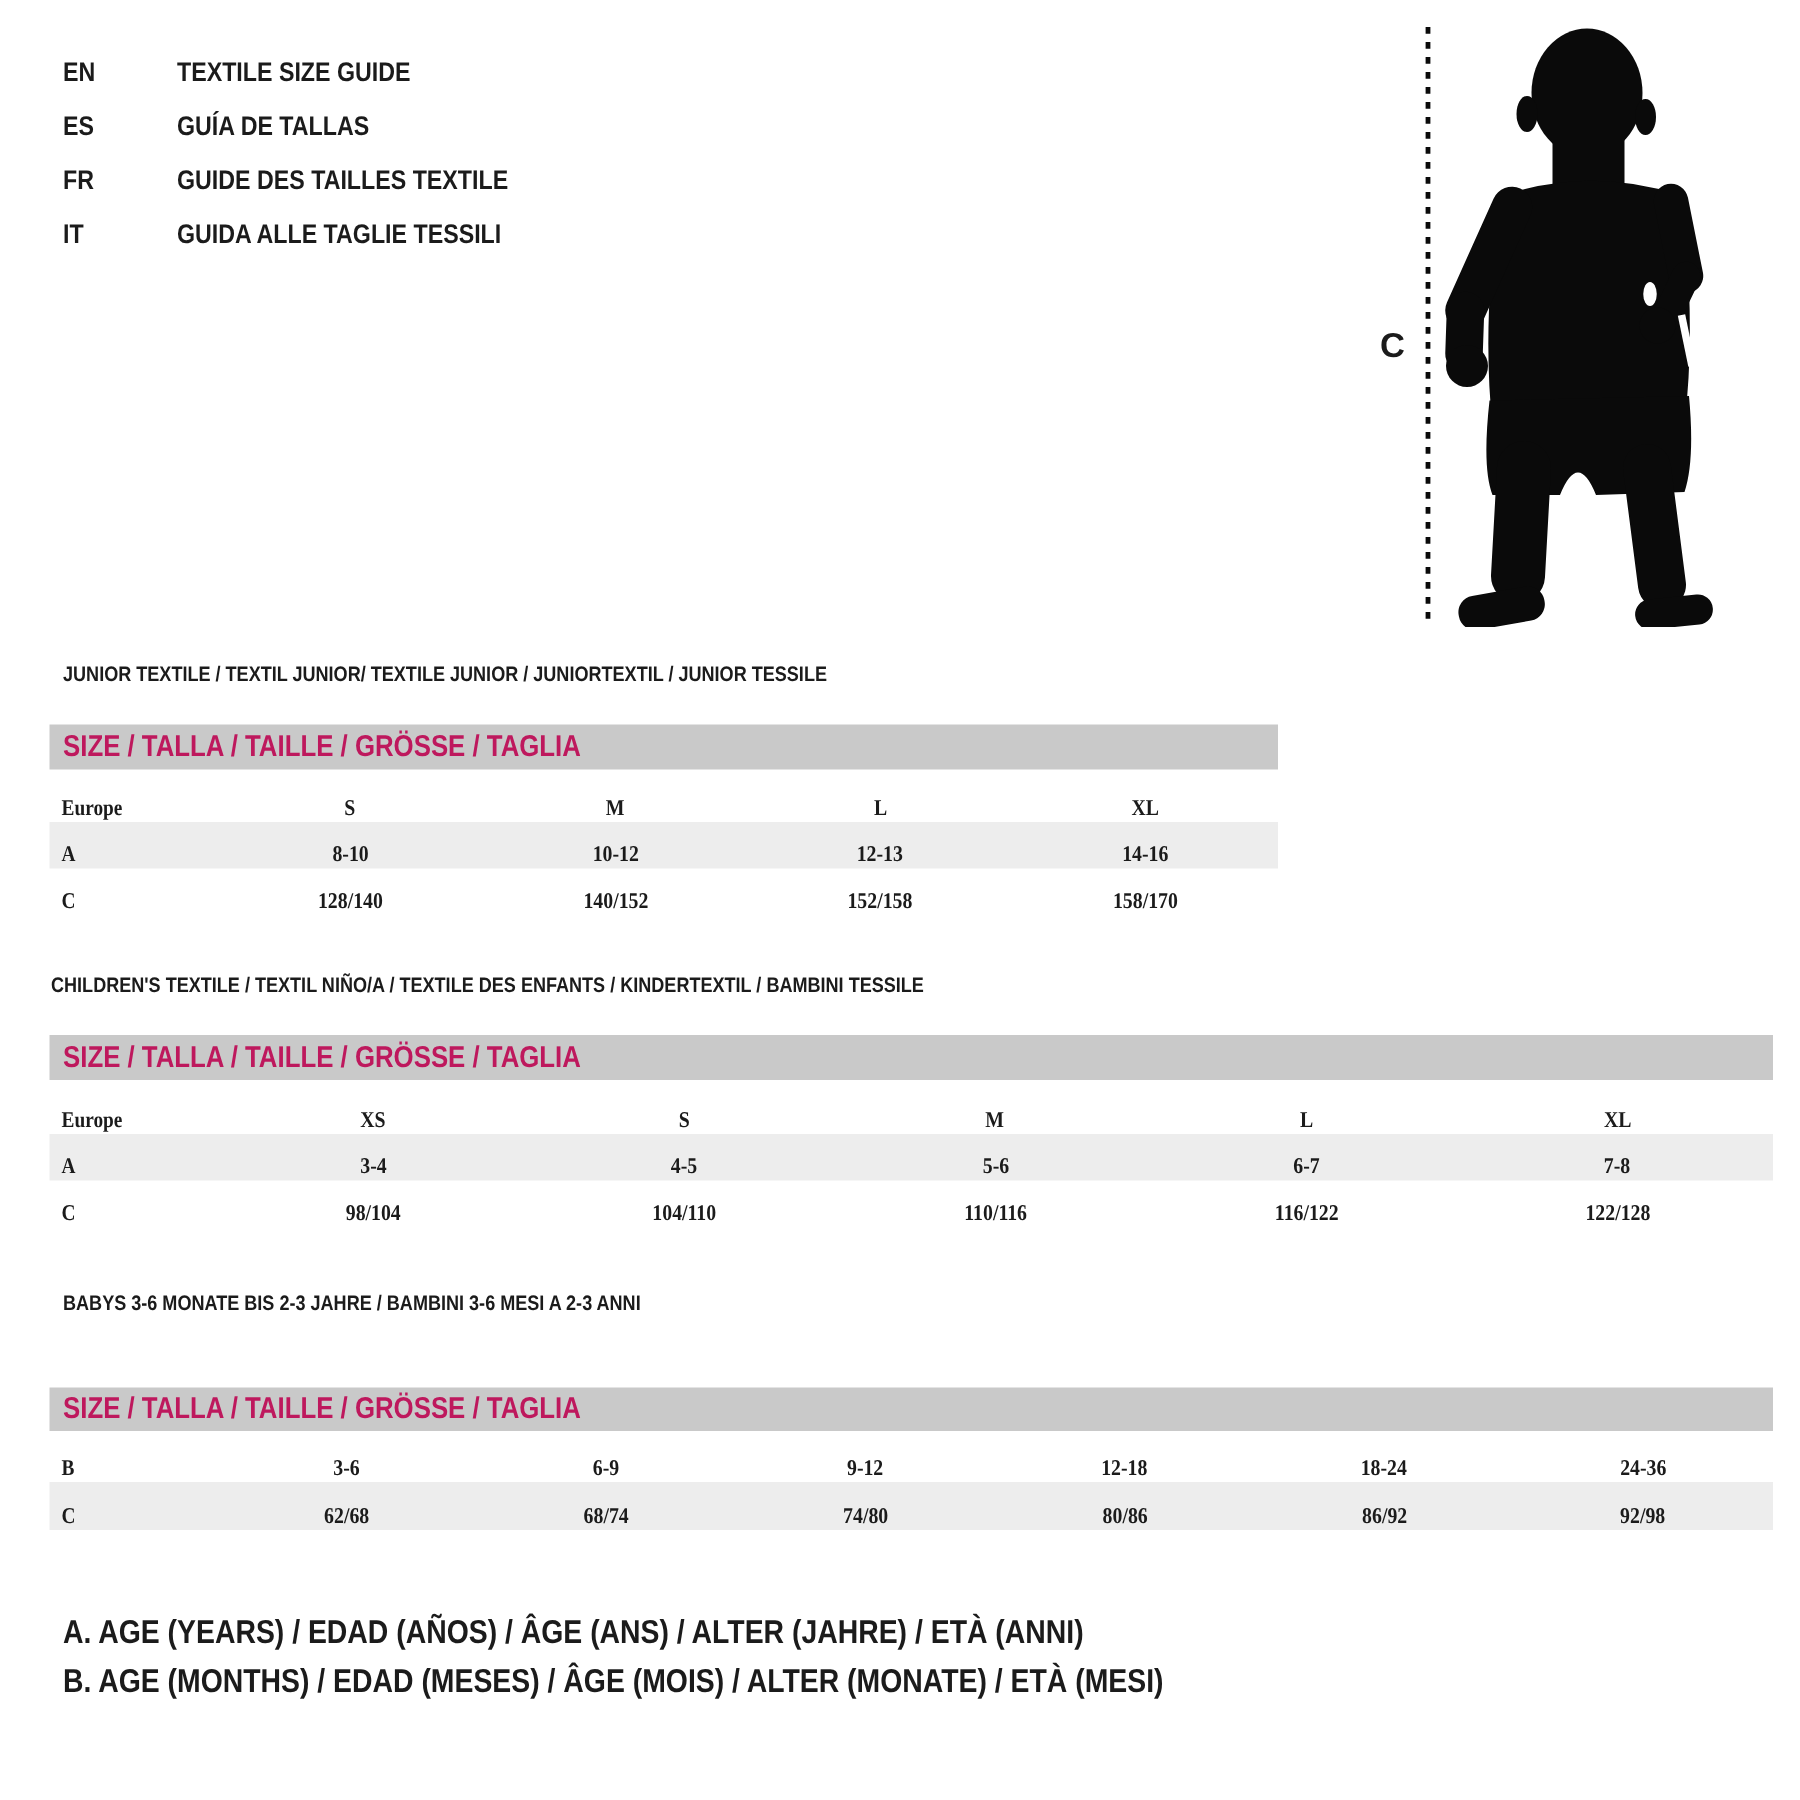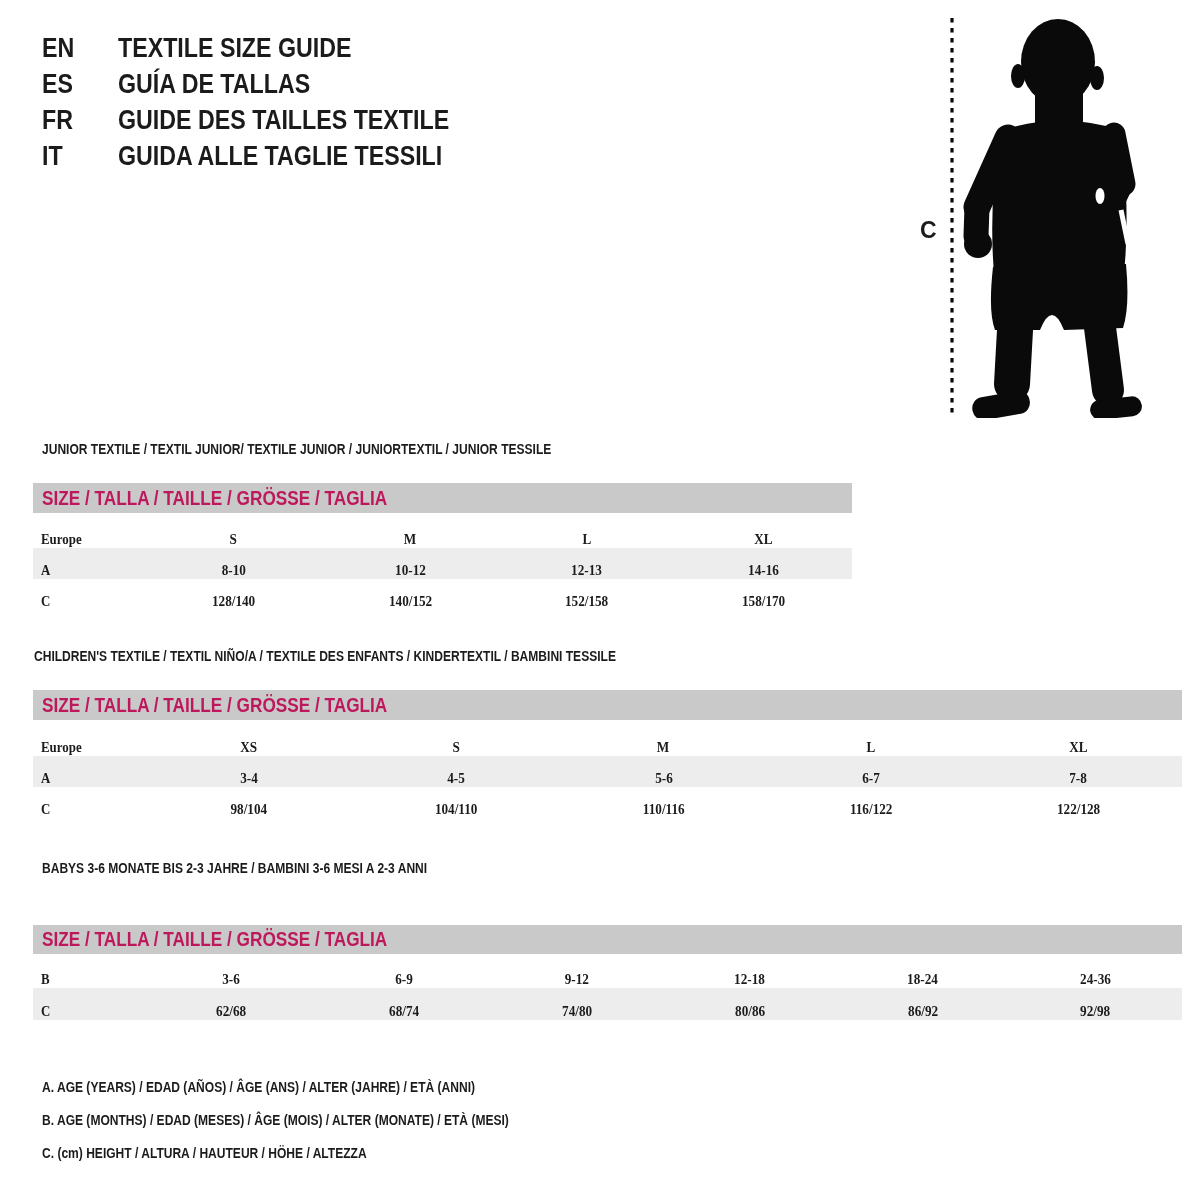--- a/index.html
+++ b/index.html
@@ -10,21 +10,21 @@
     font-weight:bold;
   }
   .abs { position:absolute; }
 
   
   .cond  { display:inline-block; transform:scaleX(0.86); transform-origin:0 50%; white-space:nowrap; }
   .condc { display:inline-block; transform:scaleX(0.88); transform-origin:50% 50%; white-space:nowrap; }
 
   
   .lang-list { left:42px; top:30px; }
-  .lang-row  { display:flex; align-items:center; height:36px; font-size:27px; }
+  .lang-row  { display:flex; align-items:center; height:36px; font-size:18px; }
   .lang-code { width:76px; }
 
   
   .figure-wrap { left:940px; top:12px; width:235px; height:406px; }
   .figure-c    { left:920px; top:217px; font-size:23px; }
 
   
   .section-title { font-size:14px; line-height:31px; white-space:nowrap; }
 
   
@@ -35,21 +35,21 @@
   }
   .trow { display:flex; align-items:flex-end; font-size:15px;font-family:Liberation Serif, serif; }
   .h36 { height:36px; } .h35 { height:35px; } .h34 { height:34px; }
   .h32 { height:32px; } .h31 { height:31px; } .h29 { height:29px; line-height:29px; }
   .shaded { background:#ededed; }
   .tlabel { width:112px; padding-left:8px; box-sizing:border-box; flex:none; }
   .tcell  { flex:1; text-align:center; }
 
   
   .legend { left:42px; top:1071px; }
-  .legend-line { font-size:14px; line-height:33px; white-space:nowrap; }
+  .legend-line { font-size:22px; line-height:33px; white-space:nowrap; }
 
   svg .ink { fill:#0a0a0a; }
 </style>
 </head>
 <body>
 
 <div class="abs lang-list">
   <div class="lang-row">
     <span class="lang-code"><span class="cond">EN</span></span>
     <span class="cond">TEXTILE SIZE GUIDE</span>
@@ -183,14 +183,13 @@
     <span class="tcell"><span class="condc">74/80</span></span>
     <span class="tcell"><span class="condc">80/86</span></span>
     <span class="tcell"><span class="condc">86/92</span></span>
     <span class="tcell"><span class="condc">92/98</span></span>
   </div>
 </div>
 
 <div class="abs legend">
   <div class="legend-line"><span class="cond">A. AGE (YEARS) / EDAD (AÑOS) / ÂGE (ANS) / ALTER (JAHRE) / ETÀ (ANNI)</span></div>
   <div class="legend-line"><span class="cond">B. AGE (MONTHS) / EDAD (MESES) / ÂGE (MOIS) / ALTER (MONATE) / ETÀ (MESI)</span></div>
-  <div class="legend-line"><span class="cond">C. (cm) HEIGHT / ALTURA / HAUTEUR / HÖHE / ALTEZZA</span></div>
 </div>
 
 </body></html>

